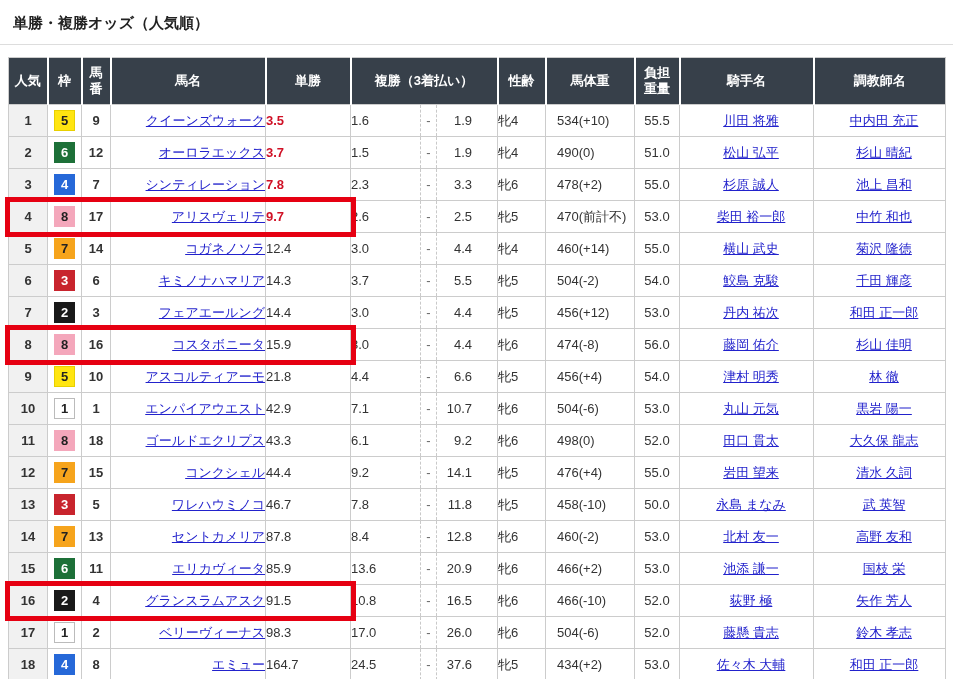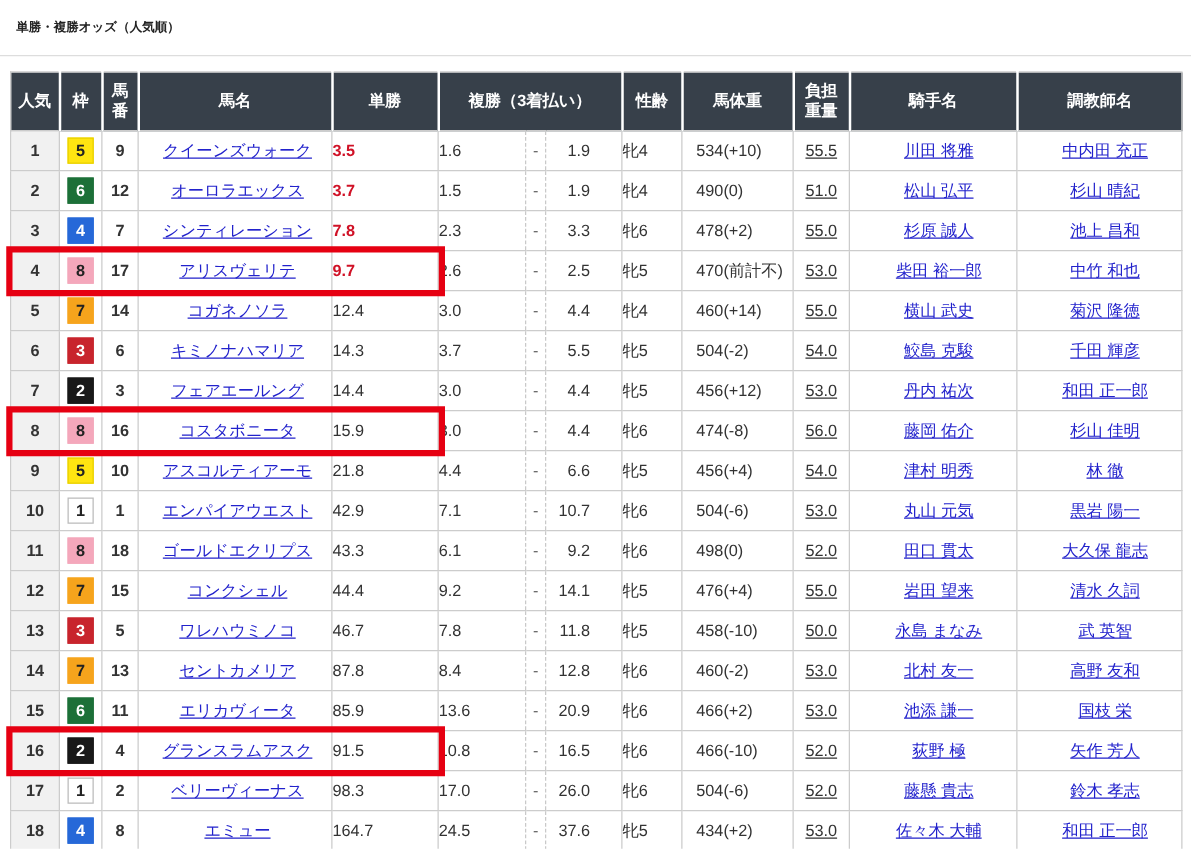--- a/index.html
+++ b/index.html
@@ -1,39 +1,39 @@
 <!DOCTYPE html>
 <html style="--header-bg: #37404a; --header-text: #ffffff; --rank-col-bg: #f1f1f1; --grid: #cccccc; --link: #2222cc; --hot-odds: #d01126; --highlight: #e60012;"><head>
 <meta charset="utf-8">
 <style>
   html,body{margin:0;padding:0;background:#fff;width:953px;height:679px;overflow:hidden;
     font-family:"Liberation Sans","DejaVu Sans",sans-serif;color:#333;}
-  .page-title{font-size:10px;font-weight:bold;color:#222;margin:13px 0 0 13px;line-height:20px;}
+  .page-title{font-size:15px;font-weight:bold;color:#222;margin:13px 0 0 13px;line-height:20px;}
   .title-rule{border:none;border-top:1px solid #ddd;margin:11px 0 0 0;}
   .table-wrap{position:relative;margin:12px 0 0 8px;width:937px;}
   table{border-collapse:collapse;table-layout:fixed;width:937px;font-size:13px;border:1px solid var(--grid,#ccc);}
   thead th{background:var(--header-bg,#37404a);color:var(--header-text,#fff);font-size:13px;font-weight:bold;
     height:46px;border-right:2px solid #fff;padding:0 2px;line-height:1.25;text-align:center;}
   thead th:last-child{border-right:1px solid var(--grid,#ccc);margin-top:24px;}
   tbody td{border:1px solid var(--grid,#ccc);height:31px;padding:0;white-space:nowrap;overflow:hidden;}
   .c-rank{background:var(--rank-col-bg,#f1f1f1);text-align:center;font-weight:bold;}
   .c-frame{text-align:center;}
   .frame-badge{display:inline-block;width:21px;height:21px;line-height:19px;text-align:center;font-weight:bold;
     font-size:13px;border:1px solid transparent;box-sizing:border-box;vertical-align:middle;}
   .c-number{text-align:center;font-weight:bold;}
-  .c-horse{text-align:center;padding-left:4px;}
+  .c-horse{text-align:right;padding-left:4px;}
   a.lnk{color:var(--link,#2222cc);text-decoration:underline;cursor:pointer;}
   .c-win{text-align:left;padding-right:20px;}
   .c-win.hot{color:var(--hot-odds,#d01126);font-weight:bold;}
   .c-place-low{text-align:left;padding-right:5px;border-right:1px dashed #c9c9c9;}
   .c-place-sep{text-align:center;color:#666;border-left:1px dashed #c9c9c9;border-right:1px dashed #c9c9c9;}
   .c-place-high{text-align:right;padding-right:25px;border-left:1px dashed #c9c9c9;}
   .c-sexage{}
   .c-weight{text-align:left;padding-left:11px;}
-  .c-load{text-align:center;text-decoration:underline;}
+  .c-load{text-align:center;}
   .c-jockey,.c-trainer{text-align:center;padding-left:9px;}
   .hl-box{position:absolute;box-sizing:border-box;border:5px solid var(--highlight,#e60012);
     pointer-events:none;z-index:4;}
 </style>
 </head>
 <body>
 
 <h1 class="page-title">単勝・複勝オッズ（人気順）</h1>
 <hr class="title-rule">
 

